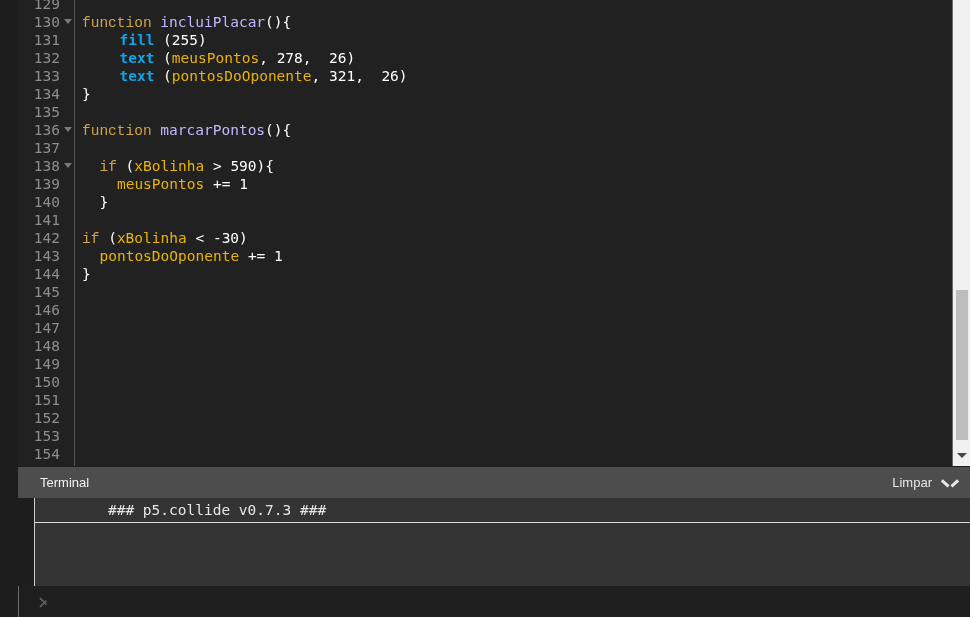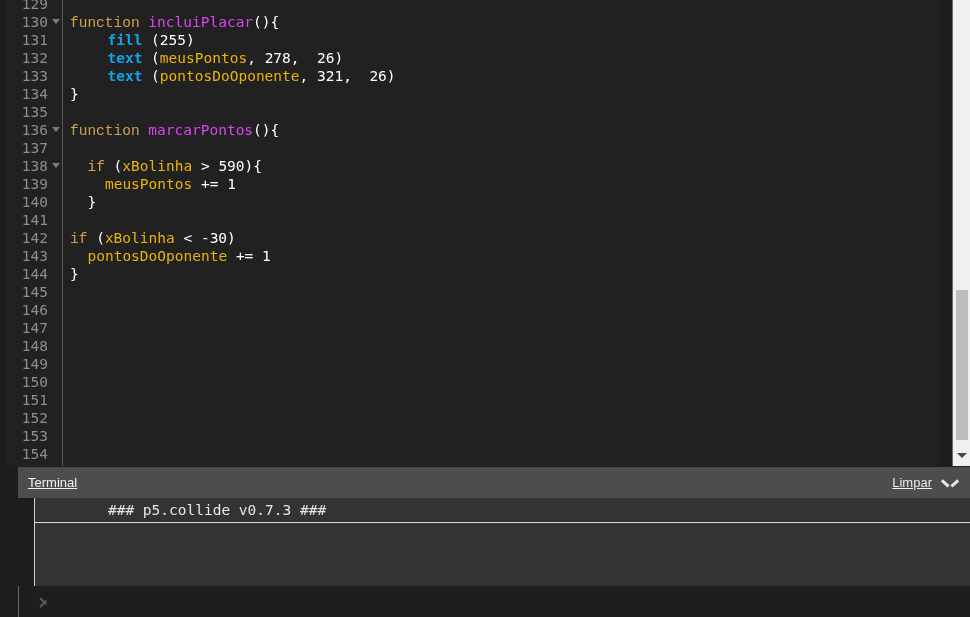--- a/index.html
+++ b/index.html
@@ -15,21 +15,21 @@
   
   .editor-wrap {
     position: absolute; left: 0; top: 0; width: 970px; height: 466px;
     background: #1d1d1d; overflow: hidden;
   }
   .editor-left-margin {
     position: absolute; left: 0; top: 0; width: 18px; height: 466px;
     background: #1d1d1d;
   }
   .code-area {
-    position: absolute; left: 6px; top: 0; width: 934px; height: 466px;
+    position: absolute; left: 18px; top: 0; width: 934px; height: 466px;
     background: #212121; overflow: hidden;
   }
   .lines {
     position: absolute; left: 0; top: -5px; width: 934px;
   }
   .line {
     display: flex; align-items: stretch;
     height: 18px; line-height: 18px;
     font-size: 14.5px;
     white-space: pre;
@@ -64,21 +64,21 @@
     background: #555;
     margin-right: 7px;
   }
   .code {
     flex: 1;
     color: #ffffff;
     font-size: 14.5px;
     padding-left: 0px;
   }
   .tok-kw   { color: #d2a24c; font-family: Liberation Mono, monospace; }
-  .tok-fn   { color: #d946ef; }
+  .tok-fn   { color: #c4b5fd; }
   .tok-call { color: #0ea5e9; font-weight: bold; margin-left: 20px; }
   .tok-var  { color: #eab308; }
   .tok-plain{ color: #ffffff; }
 
   
   .vscroll {
     position: absolute; right: 0; top: 0; width: 18px; height: 466px;
     background: #f0f0f0;
     border-left: 1px solid #6a6a6a;
   }
@@ -99,22 +99,21 @@
   }
 
   
   .term-header {
     position: absolute; left: 18px; top: 467px; width: 952px; height: 31px;
     background: #4d4d4d;
     display: flex; align-items: center;
     color: #f2f2f2;
     font-family: "Liberation Sans", sans-serif;
     font-size: 13px;
-    padding: 0 12px 0 10px;
-    text-decoration: underline;
+    padding: 0 12px 0 22px;
   }
   .term-header .title { flex: 0 0 auto; }
   .term-header .spacer { flex: 1 1 auto; }
   .term-header .clear-label { margin-right: 10px; color: #e8e8e8; }
   .chev-down {
     width: 16px; height: 16px; position: relative; display: inline-block;
   }
   .chev-down::before, .chev-down::after {
     content: ""; position: absolute; top: 4px;
     width: 9px; height: 2.5px; background: #e8e8e8;

